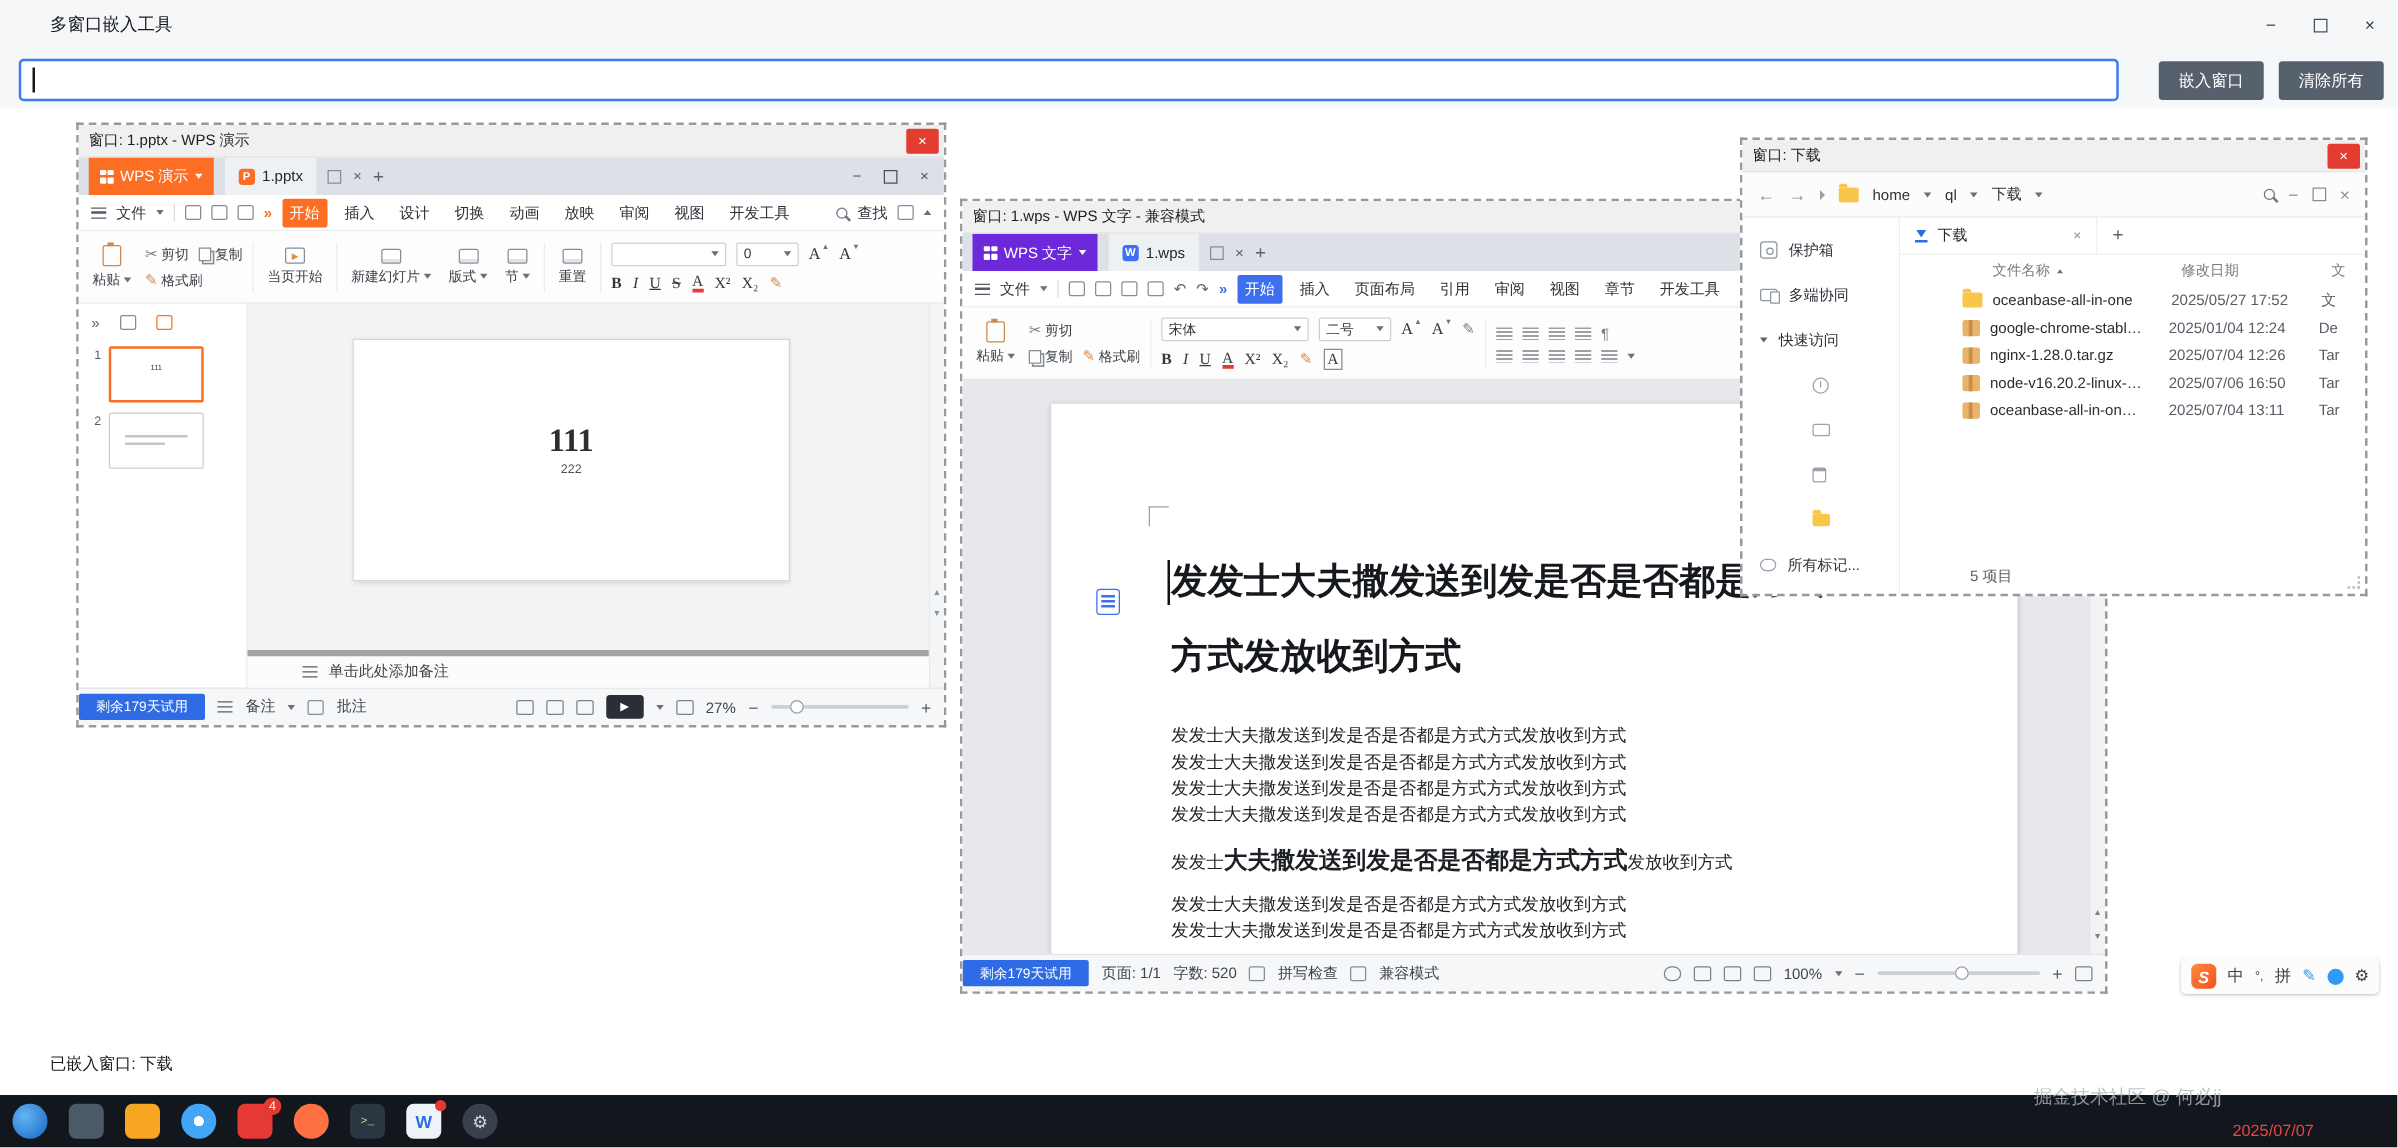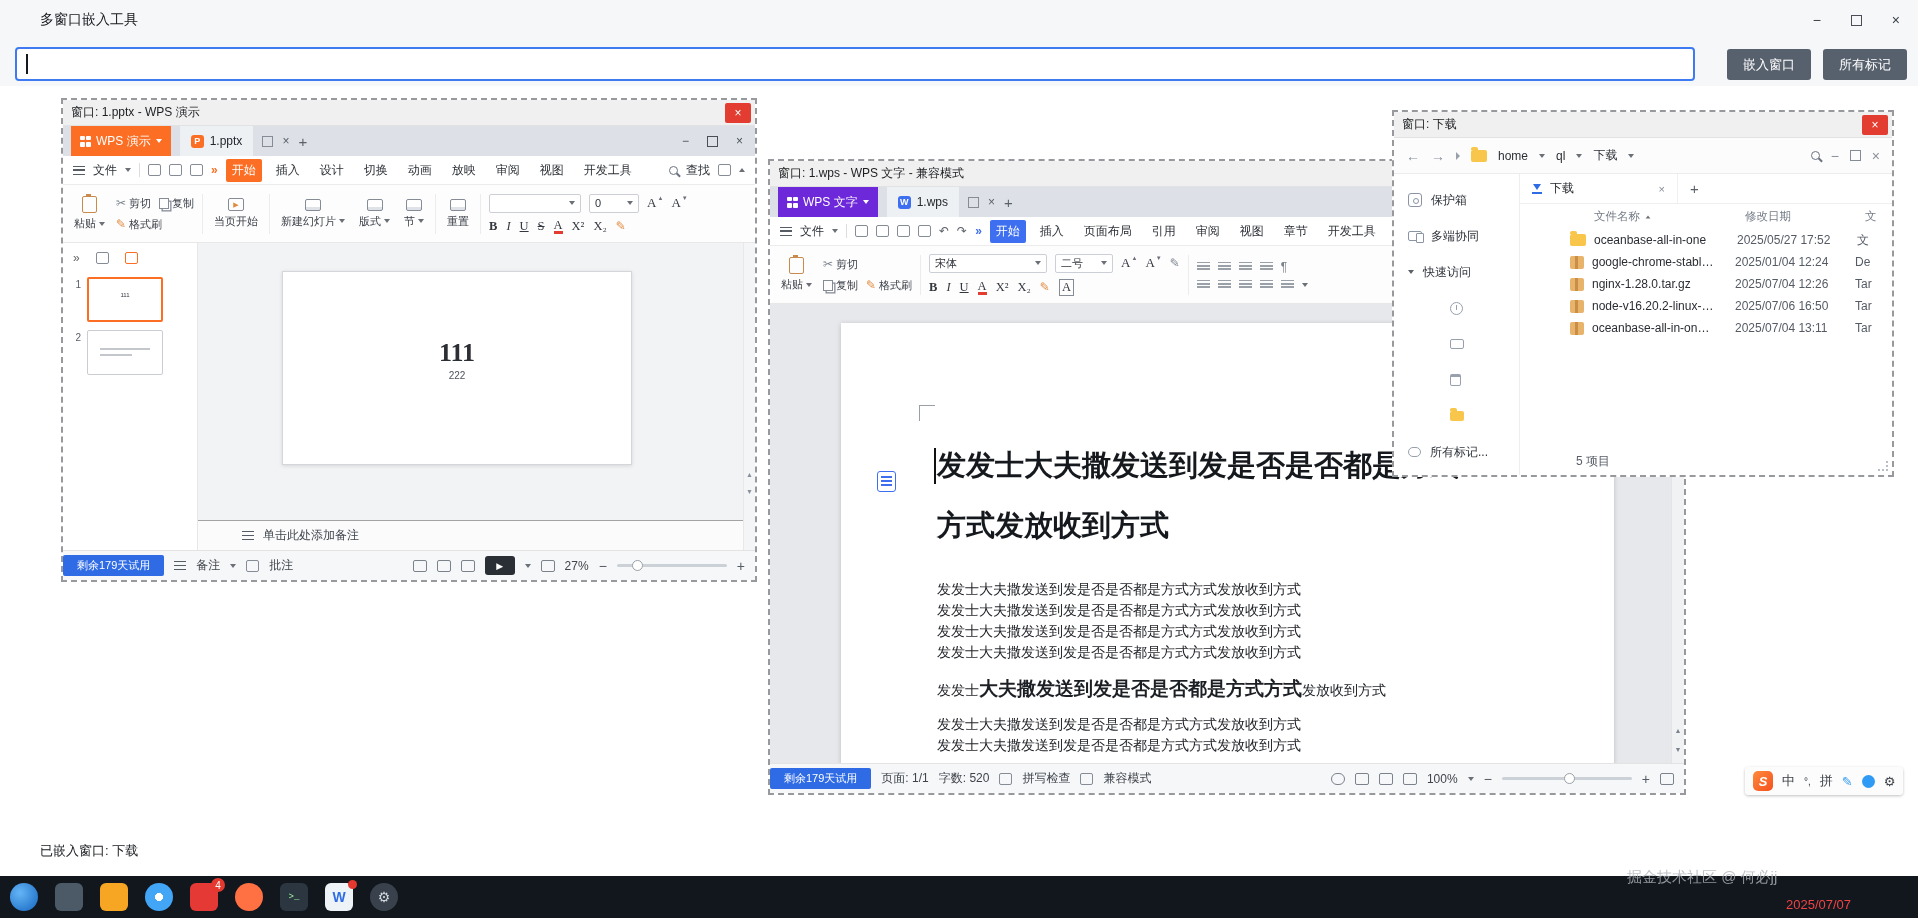--- a/index.html
+++ b/index.html
@@ -83,21 +83,21 @@
 .thumbnum{font-size:10px;color:#5a5f66;width:10px;text-align:right;margin-top:2px;flex:none}
 .thumb{width:76px;height:45px;background:#fff;border:1px solid #c9cdd2;border-radius:2px;position:relative}
 .thumb.sel{border:2px solid #fb6e23}
 .t-txt{position:absolute;left:0;right:0;top:13px;text-align:center;font-size:6px;color:#33373e}
 .thumb .bar{position:absolute;left:12px;right:12px;top:17px;height:2px;background:#c3c7cc}
 .thumb .bar.short{top:23px;right:30px}
 #ppt-canvas{flex:1;background:#f2f3f5;position:relative;min-width:0}
 #slide{position:absolute;left:84px;top:28px;width:350px;height:194px;background:#fff;border:1px solid #d3d6da;box-shadow:0 1px 4px rgba(0,0,0,.12);text-align:center}
 #slide-title{margin-top:66px;font-size:26px;font-weight:bold;color:#2b2e33;font-family:"Liberation Serif","DejaVu Serif",serif}
 #slide-sub{margin-top:2px;font-size:10px;color:#4e535a}
-#notesbar{position:absolute;left:0;right:0;bottom:0;height:30px;border-top:1px solid #a3a3a3;display:flex;align-items:center;gap:9px;padding-left:44px;color:#3f444b;background:#fbfbfc}
+#notesbar{position:absolute;left:0;right:0;bottom:0;height:30px;border-top:5px solid #a3a3a3;display:flex;align-items:center;gap:9px;padding-left:44px;color:#3f444b;background:#fbfbfc}
 #ppt-scroll{width:12px;background:#f4f5f7;border-left:1px solid #e8e8e8;flex:none;display:flex;flex-direction:column;align-items:center;justify-content:flex-end;gap:10px;padding-bottom:55px;color:#8a919c;font-size:7px}
 .wstatus{height:30px;background:#f6f7f8;border-top:1px solid #e3e3e3;display:flex;align-items:center;flex:none;padding:0 10px;gap:10px;font-size:12px;color:#3f444b;overflow:hidden;white-space:nowrap}
 .trial{background:#2e6be5;color:#fff;font-size:11px;padding:3px 14px;border-radius:2px;margin-left:-10px;flex:none}
 .sic{width:14px;height:12px;border:1.3px solid #7c828b;border-radius:2px;flex:none;display:inline-block}
 .play{width:30px;height:19px;background:#2a2e35;border-radius:3px;color:#fff;display:flex;align-items:center;justify-content:center;font-size:9px;flex:none}
 .slider{width:110px;height:3px;background:#ccd1d7;border-radius:2px;position:relative;flex:none}
 .knob{position:absolute;top:-4.5px;width:11px;height:11px;background:#fff;border:1px solid #9aa0a8;border-radius:50%}
 .zbtn{color:#555b64;font-size:14px;flex:none}
 
 #writer-body{flex:1;background:#e6e8eb;position:relative;overflow:hidden;min-height:0}
@@ -192,21 +192,21 @@
     <span>−</span>
     <span class="sqico"></span>
     <span>×</span>
   </div>
 </div>
 <div id="cmdbar">
   <div id="cmd-input" title="">
     <span class="caret"></span>
   </div>
   <button class="abtn" id="embed-btn">嵌入窗口</button>
-  <button class="abtn" id="clear-btn">所有标记</button>
+  <button class="abtn" id="clear-btn">清除所有</button>
 </div>
 
 <div class="ewin" id="ppt-win">
   <div class="etitle">
     <span>窗口: 1.pptx - WPS 演示</span>
     <span class="eclose">×</span>
   </div>
   <div class="wtabbar">
     <div class="brand orange">
       <span class="grid4">

